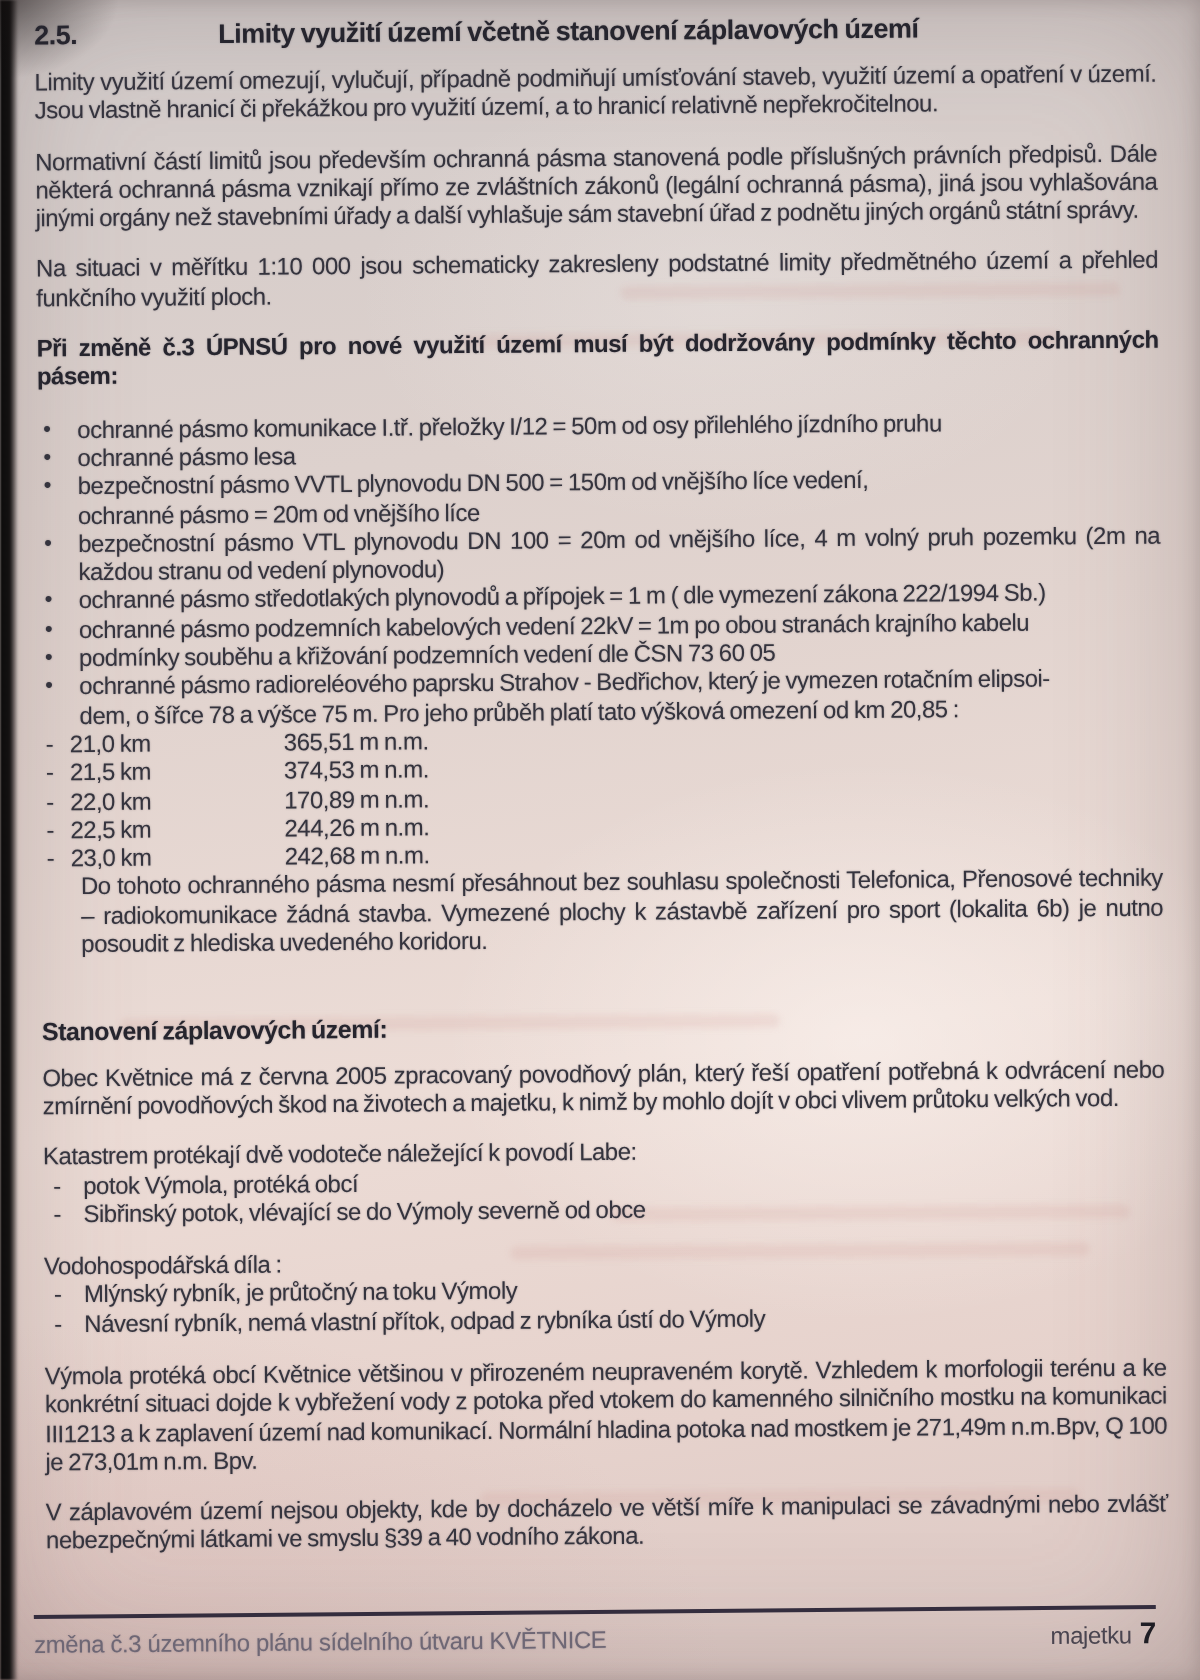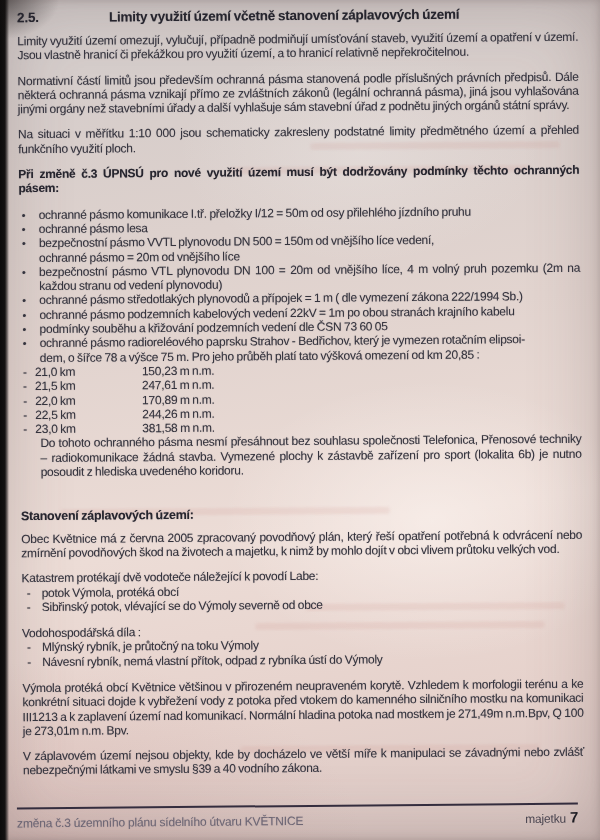--- a/index.html
+++ b/index.html
@@ -118,41 +118,41 @@
         <span class="bmark">•</span>
         <span class="btxt">ochranné pásmo radioreléového paprsku Strahov - Bedřichov, který  je vymezen rotačním elipsoi-
 dem, o šířce 78 a výšce 75 m. Pro jeho průběh platí tato výšková omezení od km 20,85 :</span>
       </div>
     </div>
 
     <div class="etable">
       <div class="trow">
         <span class="tdash">-</span>
         <span class="tkm">21,0 km</span>
-        <span class="talt">150,23 m n.m.</span>
+        <span class="talt">365,51 m n.m.</span>
       </div>
       <div class="trow">
         <span class="tdash">-</span>
         <span class="tkm">21,5 km</span>
-        <span class="talt">247,61 m n.m.</span>
+        <span class="talt">374,53 m n.m.</span>
       </div>
       <div class="trow">
         <span class="tdash">-</span>
         <span class="tkm">22,0 km</span>
         <span class="talt">170,89 m n.m.</span>
       </div>
       <div class="trow">
         <span class="tdash">-</span>
         <span class="tkm">22,5 km</span>
         <span class="talt">244,26 m n.m.</span>
       </div>
       <div class="trow">
         <span class="tdash">-</span>
         <span class="tkm">23,0 km</span>
-        <span class="talt">381,58 m n.m.</span>
+        <span class="talt">242,68 m n.m.</span>
       </div>
     </div>
 
     <p class="indent">Do tohoto ochranného pásma nesmí přesáhnout bez souhlasu společnosti Telefonica, Přenosové techniky – radiokomunikace žádná stavba. Vymezené plochy k zástavbě zařízení pro sport (lokalita 6b) je nutno posoudit z hlediska uvedeného koridoru.</p>
 
     <div class="h2">Stanovení záplavových území:</div>
 
     <p>Obec Květnice má z června 2005 zpracovaný povodňový plán, který řeší opatření potřebná k odvrácení nebo zmírnění povodňových škod na životech a majetku, k nimž by mohlo dojít v obci vlivem průtoku velkých vod.</p>
 
     <div class="grp">

